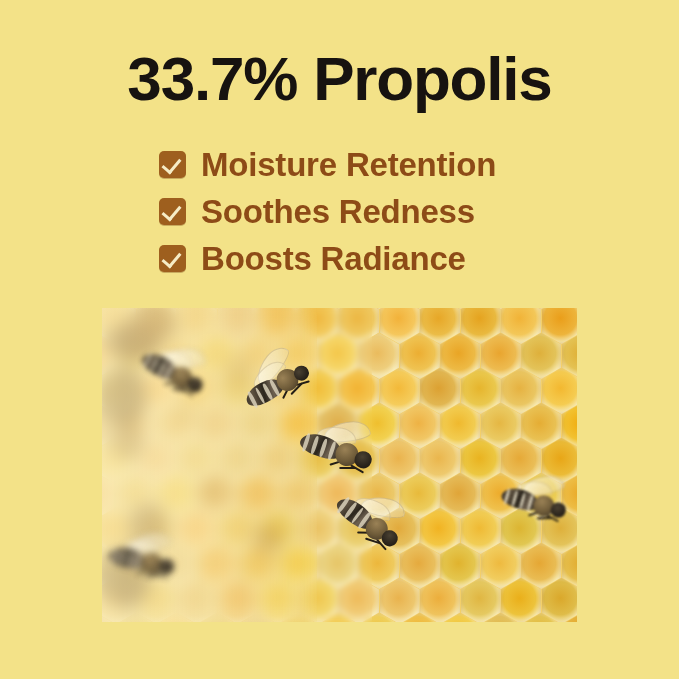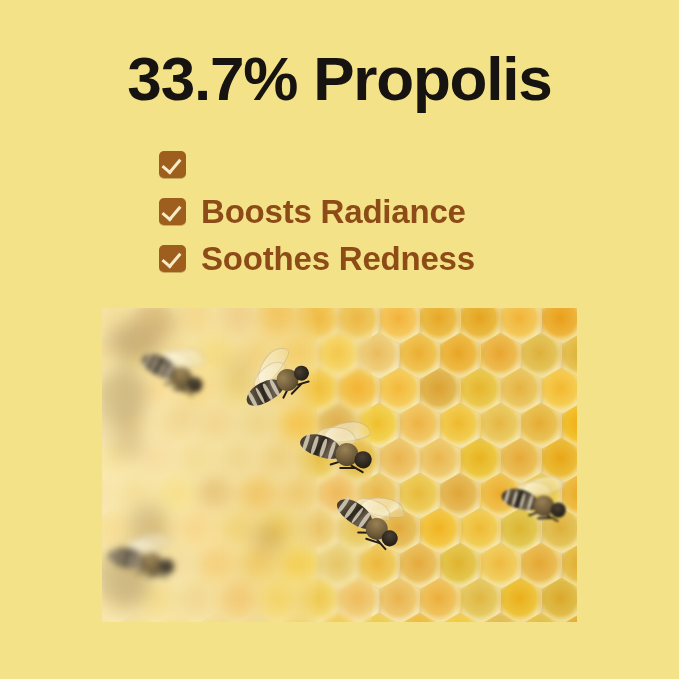--- a/index.html
+++ b/index.html
@@ -184,34 +184,35 @@
 <div id="card">
 
   <div id="title">33.7% Propolis</div>
 
   <div id="benefits">
 
     <div class="benefit-row">
       <span class="check-box">
         <span class="tick"></span>
       </span>
+      <span class="benefit-label">Moisture Retention</span>
+    </div>
+
+    <div class="benefit-row">
+      <span class="check-box">
+        <span class="tick"></span>
+      </span>
+      <span class="benefit-label">Soothes Redness</span>
     </div>
 
     <div class="benefit-row">
       <span class="check-box">
         <span class="tick"></span>
       </span>
       <span class="benefit-label">Boosts Radiance</span>
-    </div>
-
-    <div class="benefit-row">
-      <span class="check-box">
-        <span class="tick"></span>
-      </span>
-      <span class="benefit-label">Soothes Redness</span>
     </div>
 
   </div>
 
   <div id="photo">
     <div class="comb-base"></div>
     <div class="hex-grid" id="hexGrid">
         <div class="hex-cell" style="left: -26.25px; top: -45px; background: radial-gradient(70% 62% at 46% 44%, rgb(241, 205, 106) 0%, rgb(244, 221, 138) 58%, rgb(249, 237, 190) 82%, rgb(251, 245, 219) 100%); box-shadow: rgba(170, 110, 20, 0.24) 0px 0px 5px inset;"></div>
         <div class="hex-cell" style="left: 14.25px; top: -45px; background: radial-gradient(70% 62% at 46% 44%, rgb(242, 204, 100) 0%, rgb(244, 220, 133) 58%, rgb(249, 237, 190) 82%, rgb(251, 245, 219) 100%); box-shadow: rgba(170, 110, 20, 0.26) 0px 0px 5px inset;"></div>
         <div class="hex-cell" style="left: 54.75px; top: -45px; background: radial-gradient(70% 62% at 46% 44%, rgb(244, 179, 67) 0%, rgb(246, 200, 101) 58%, rgb(248, 234, 181) 82%, rgb(251, 245, 219) 100%); box-shadow: rgba(170, 110, 20, 0.33) 0px 0px 5px inset;"></div>

